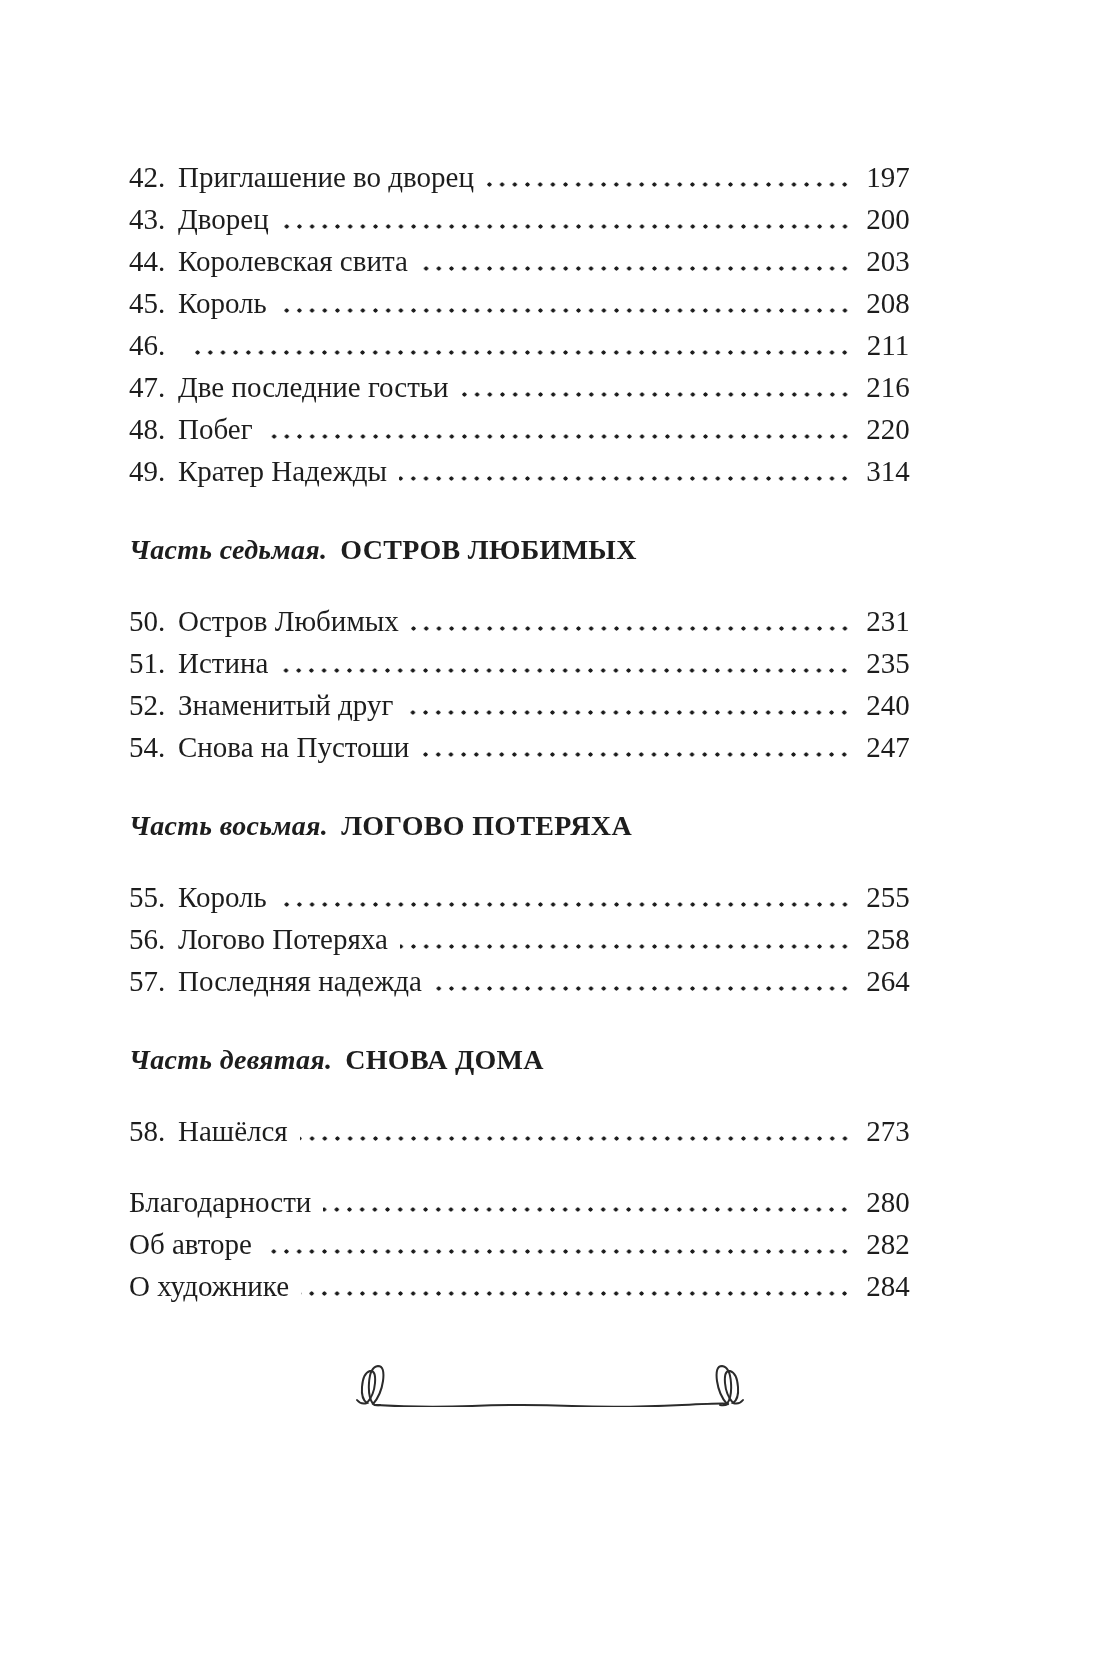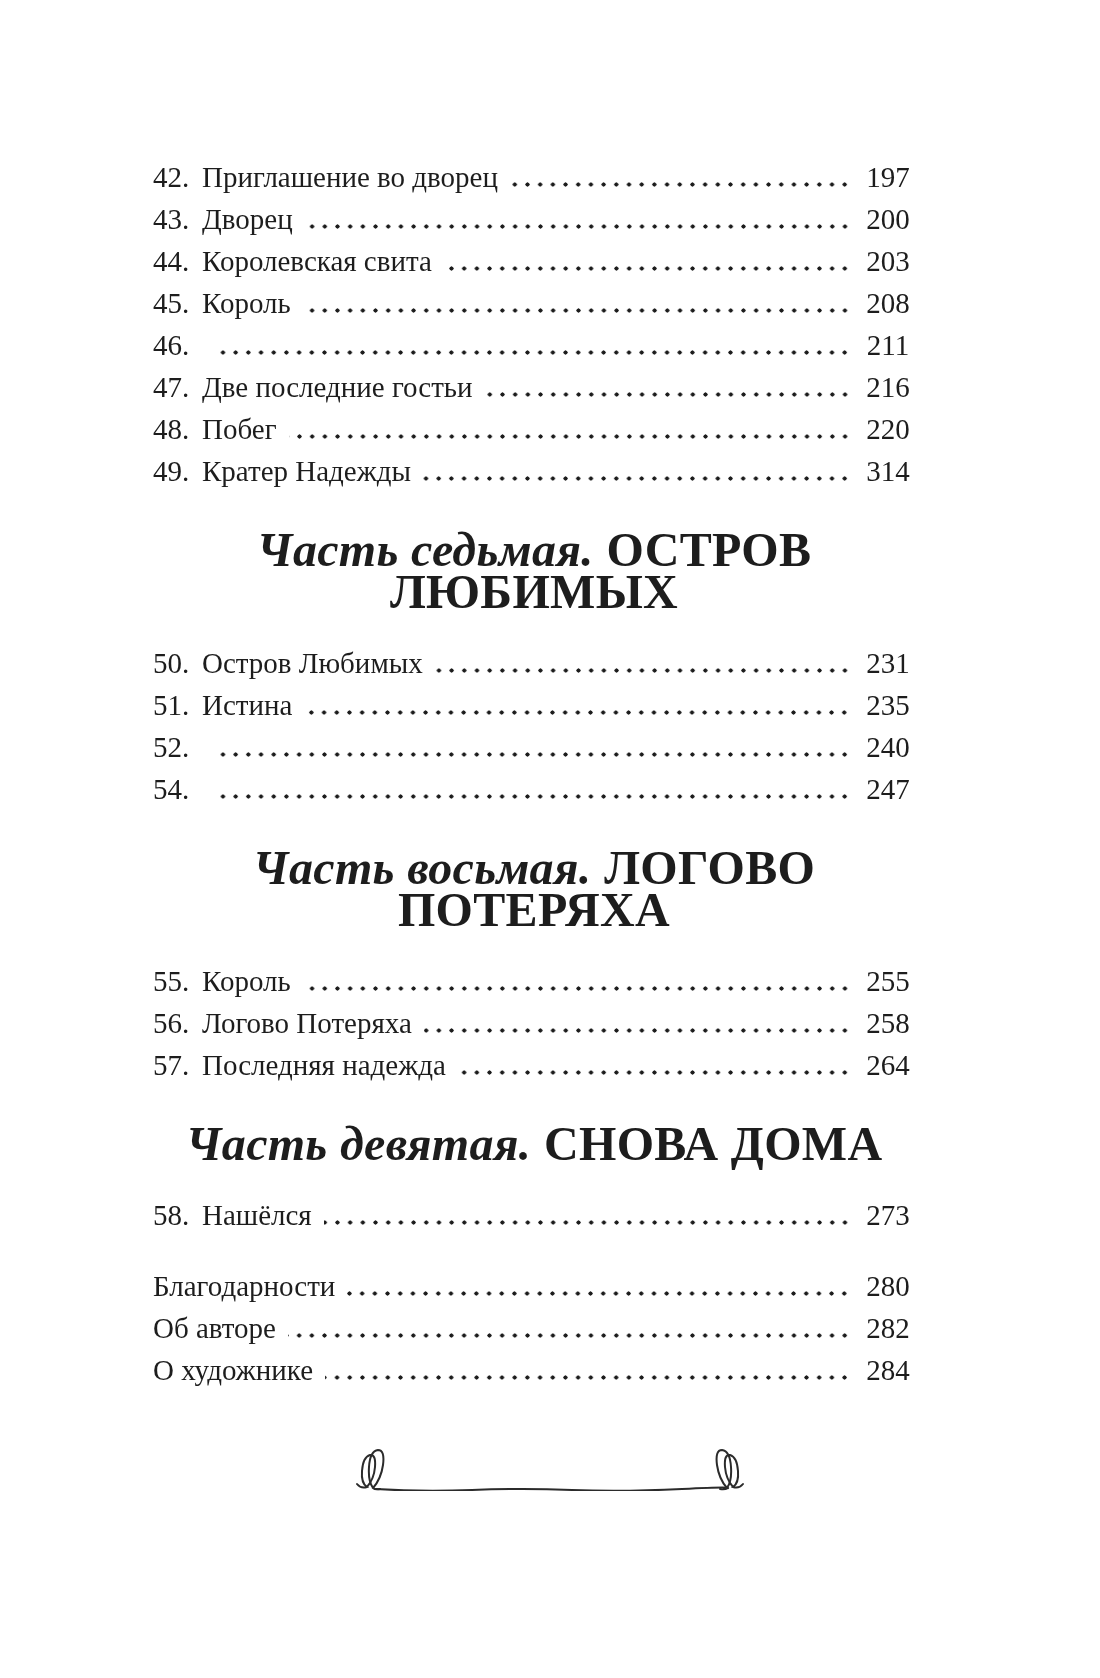--- a/index.html
+++ b/index.html
@@ -8,21 +8,21 @@
     width: 1100px;
     height: 1678px;
     background: #ffffff;
     color: #1d1d1d;
     font-family: "Liberation Serif", "DejaVu Serif", serif;
     overflow: hidden;
   }
   .page { width: 1100px; height: 1678px; position: relative; }
 
   
-  .content { padding: 156px 185px 0 129px; margin-left: 24px; }
+  .content { padding: 156px 185px 0 129px; }
 
   .toc-section { margin: 0; }
 
   .row {
     display: flex;
     align-items: baseline;
     height: 42px;
     line-height: 42px;
     font-size: 29px;
     white-space: nowrap;
@@ -35,22 +35,21 @@
     margin: 0 8px 0 12px;
     background-image: radial-gradient(circle, #1c1c1c 1.85px, rgba(28,28,28,0) 2.3px);
     background-size: 12.7px 9px;
     background-repeat: repeat-x;
     background-position: right 2px top 24px;
   }
   .page-num { flex: none; min-width: 54px; text-align: center; }
 
   .part-heading {
     margin: 37px 0 29px 0;
-    text-align: center;
-    font-size: 48px;
+    font-size: 28px;
     line-height: 42px;
     font-weight: 700;
     letter-spacing: 0.3px;
   }
   .part-label { font-style: italic; margin-right: 13px; }
   .part-title { font-style: normal; }
 
   .backmatter { margin-top: 29px; }
 
   .flourish-wrap {
@@ -122,25 +121,27 @@
     <span class="page-num">231</span>
   </div>
         <div class="row">
     <span class="num">51.</span>
     <span class="title">Истина</span>
     <span class="leader"></span>
     <span class="page-num">235</span>
   </div>
         <div class="row">
     <span class="num">52.</span>
+    <span class="title">Знаменитый друг</span>
     <span class="leader"></span>
     <span class="page-num">240</span>
   </div>
         <div class="row">
     <span class="num">54.</span>
+    <span class="title">Снова на Пустоши</span>
     <span class="leader"></span>
     <span class="page-num">247</span>
   </div>
       </section>
       <section class="toc-section chapters">
         <h2 class="part-heading"><em class="part-label">Часть восьмая.</em><span class="part-title">ЛОГОВО ПОТЕРЯХА</span></h2>
         <div class="row">
     <span class="num">55.</span>
     <span class="title">Король</span>
     <span class="leader"></span>

